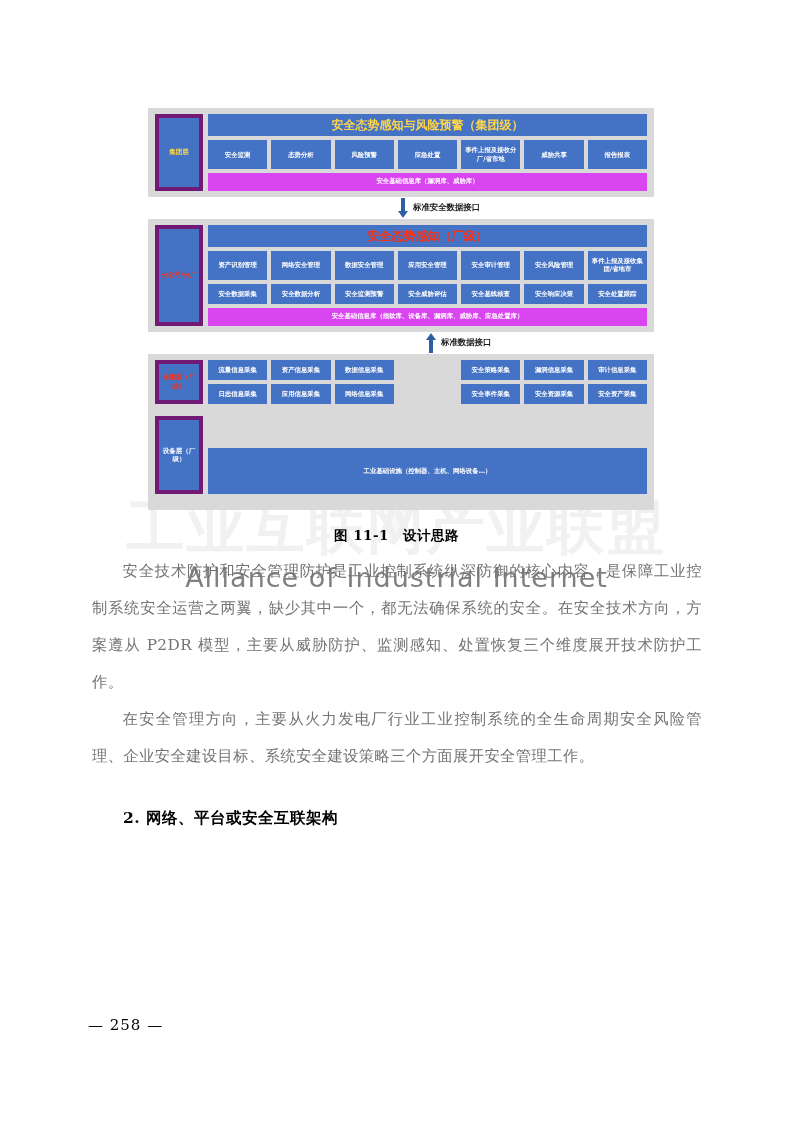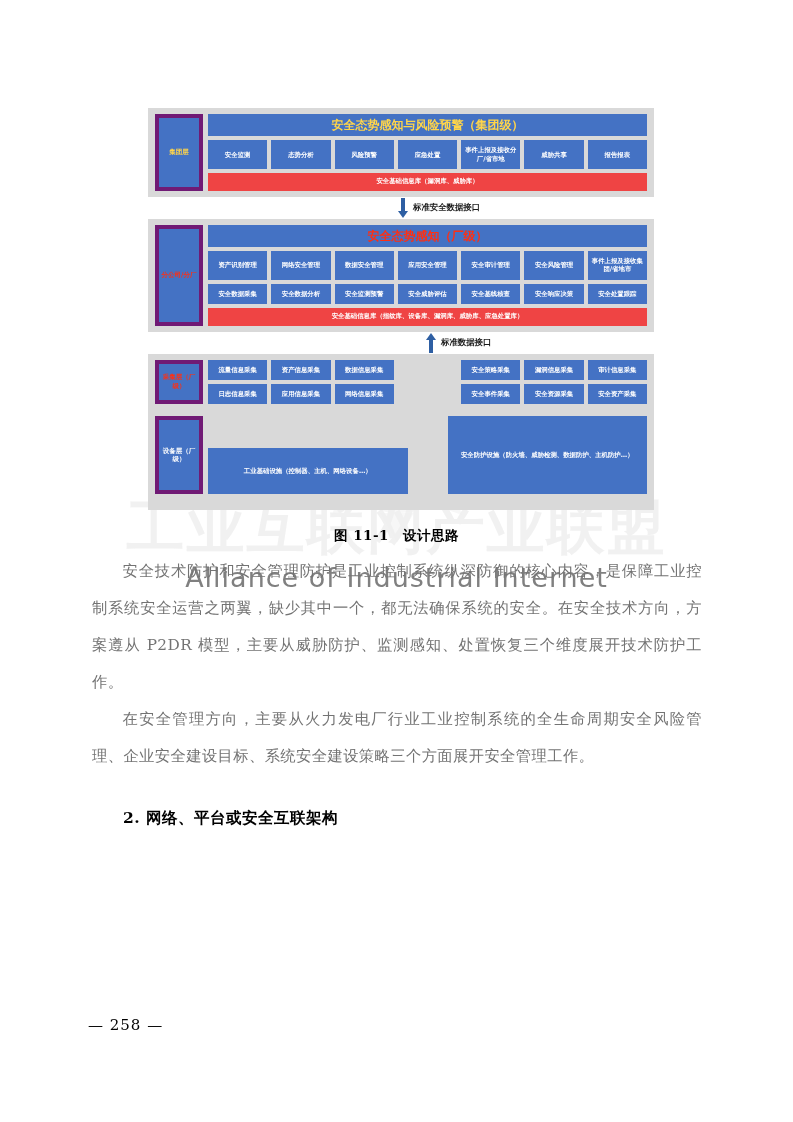--- a/index.html
+++ b/index.html
@@ -120,21 +120,21 @@
     display:flex;align-items:center;justify-content:center;
     padding:6px 1px;
     line-height:1.3;
     box-sizing:border-box;
     min-height:19px;
   }
   .cell.blank{
     background:transparent;
   }
   .wide-bar{
-    background:#ef4444;
+    background:#d946ef;
     color:#ffffff;
     font-size:6.4px;
     font-weight:bold;
     text-align:center;
     padding:5px 12px;
     line-height:1.2;
   }
 
   
   .connector{
@@ -349,21 +349,20 @@
       </div>
     </div>
 
 
     <div class="fig-band" style="padding-bottom:16px;">
       <div class="band-row">
         <div class="layer-label lbl-white" style="min-height:46px;">设备层（厂级）</div>
         <div class="layer-body">
           <div class="cell-row" style="gap:40px;">
             <div class="cell" style="min-height:46px;margin-top:32px;">工业基础设施（控制器、主机、网络设备…）</div>
-            <div class="cell" style="min-height:46px;">安全防护设施（防火墙、威胁检测、数据防护、主机防护…）</div>
           </div>
         </div>
       </div>
     </div>
 
   </div>
 
   <div class="fig-caption">图 11-1　设计思路</div>
 
   <div class="body-text">

